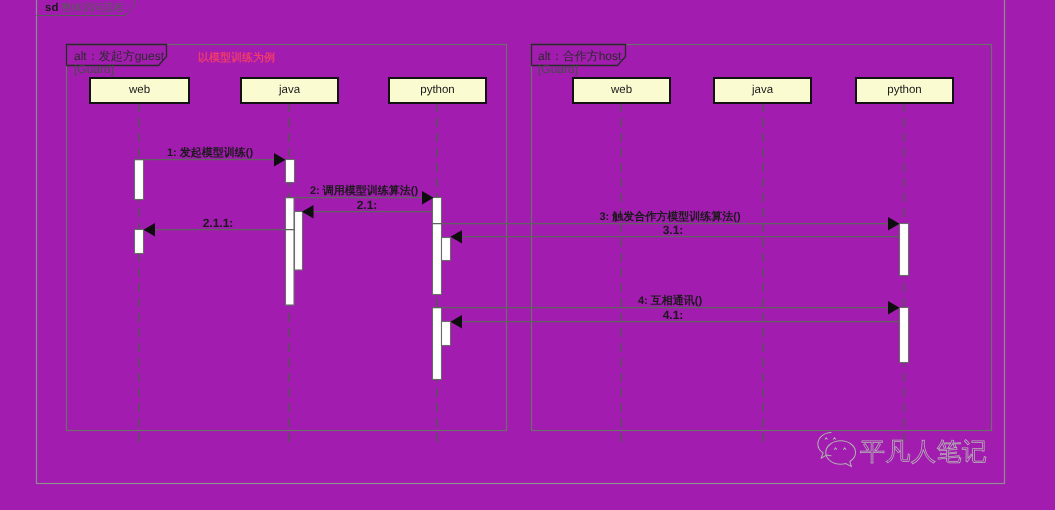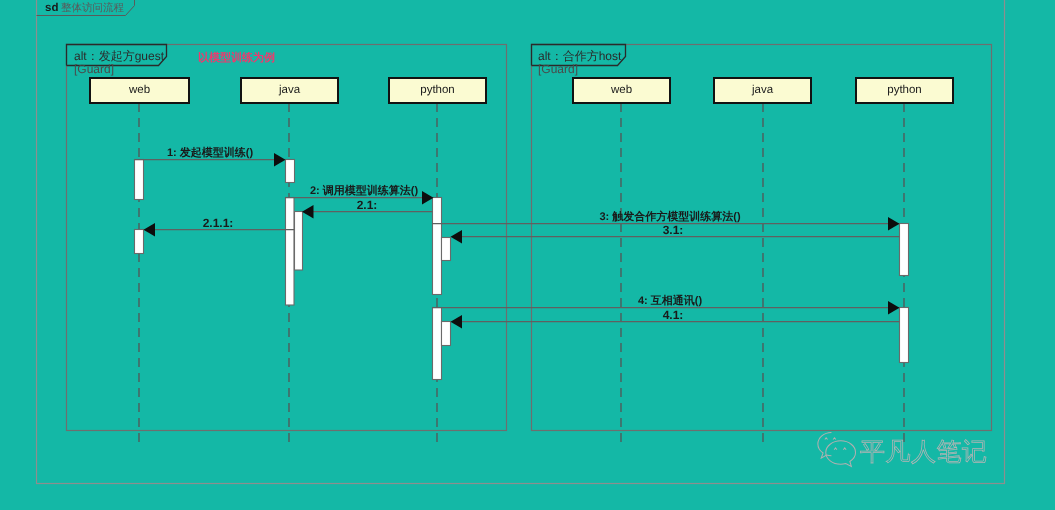--- a/index.html
+++ b/index.html
@@ -1,18 +1,18 @@
 <!DOCTYPE html>
 <html><head>
 <meta charset="utf-8">
 <style>
   html,body{margin:0;padding:0;background:#ffffff;}
   body{width:1055px;height:510px;overflow:hidden;
        font-family:"Liberation Sans","DejaVu Sans",sans-serif;}
-  #stage{position:relative;width:1055px;height:510px;background:#14b8a6;-webkit-font-smoothing:antialiased;text-rendering:geometricPrecision;}
+  #stage{position:relative;width:1055px;height:510px;background:#a21caf;-webkit-font-smoothing:antialiased;text-rendering:geometricPrecision;}
   svg#d{position:absolute;left:0;top:0;width:1055px;height:510px;}
   .frame{fill:none;stroke:#8e8e8e;stroke-width:1.2;}
   .tabline{fill:none;stroke:#5a5a5a;stroke-width:1;}
   .altframe{fill:none;stroke:#6e6e6e;stroke-width:1.2;}
   .alttab{fill:none;stroke:#2a2a2a;stroke-width:1.3;}
   .lifeline{stroke:#555;stroke-width:1.3;stroke-dasharray:9 6;fill:none;}
   .actor{fill:#fbfbd2;stroke:#121212;stroke-width:2;}
   .actlabel{font-size:11.5px;fill:#1a1a1a;text-anchor:middle;}
   .act{fill:#ffffff;stroke:#6a6a6a;stroke-width:1.1;}
   .msg{stroke:#606060;stroke-width:1.25;fill:none;}

